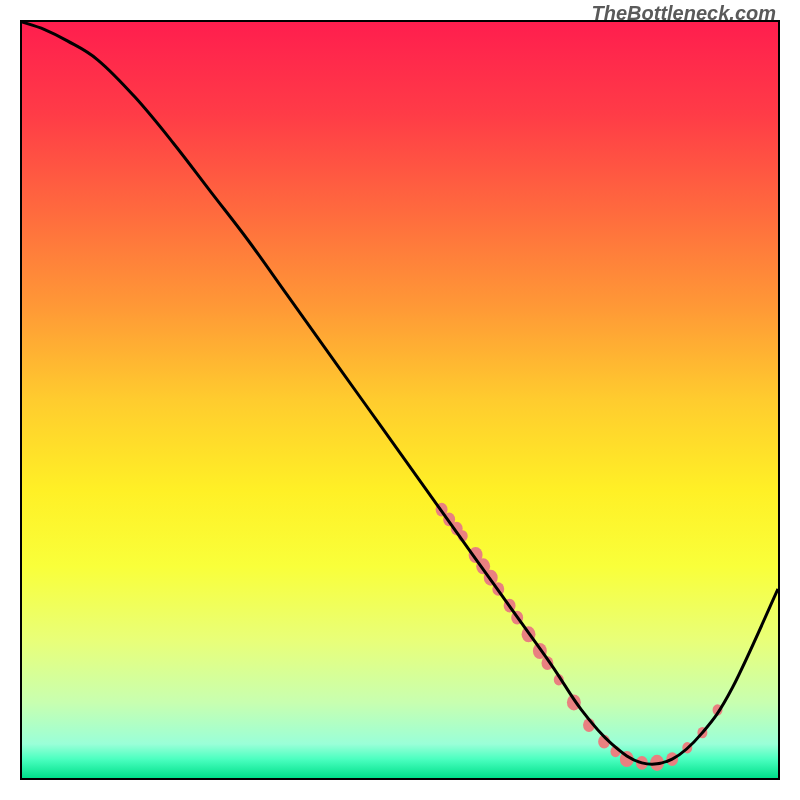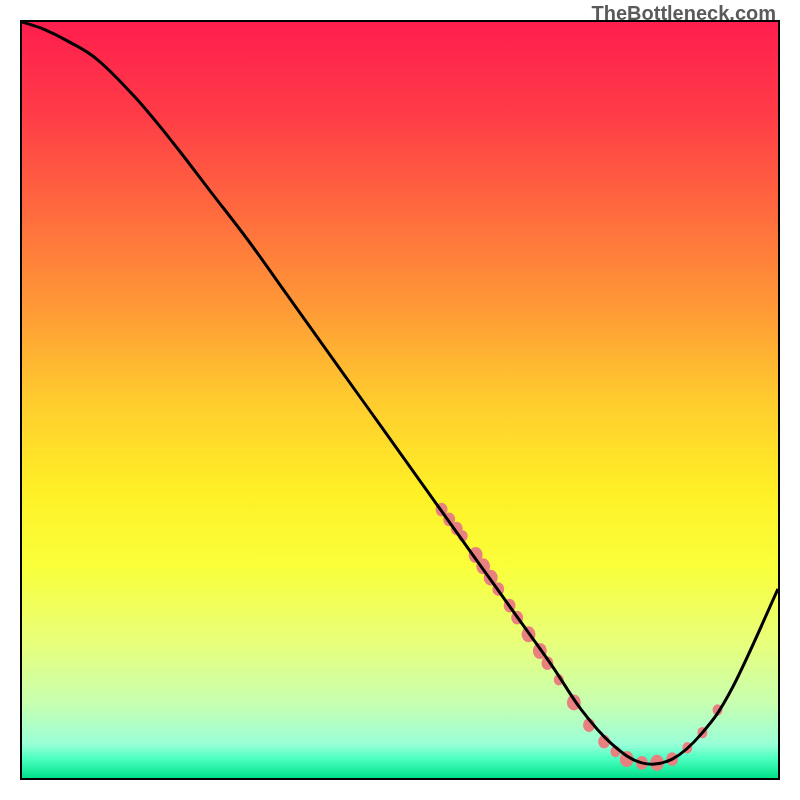--- a/index.html
+++ b/index.html
@@ -1,20 +1,21 @@
 <!DOCTYPE html>
 <html><head>
 <meta charset="utf-8">
 <style>
   * { margin: 0; padding: 0; box-sizing: border-box; }
   html, body { width: 800px; height: 800px; overflow: hidden; background: #fff; }
   .chart-container {
     position: relative;
     width: 800px;
     height: 800px;
+    font-style: italic;
   }
   .plot-area {
     position: absolute;
     left: 20px;
     top: 20px;
     width: 760px;
     height: 760px;
     border: 2px solid #000;
     overflow: hidden;
   }

